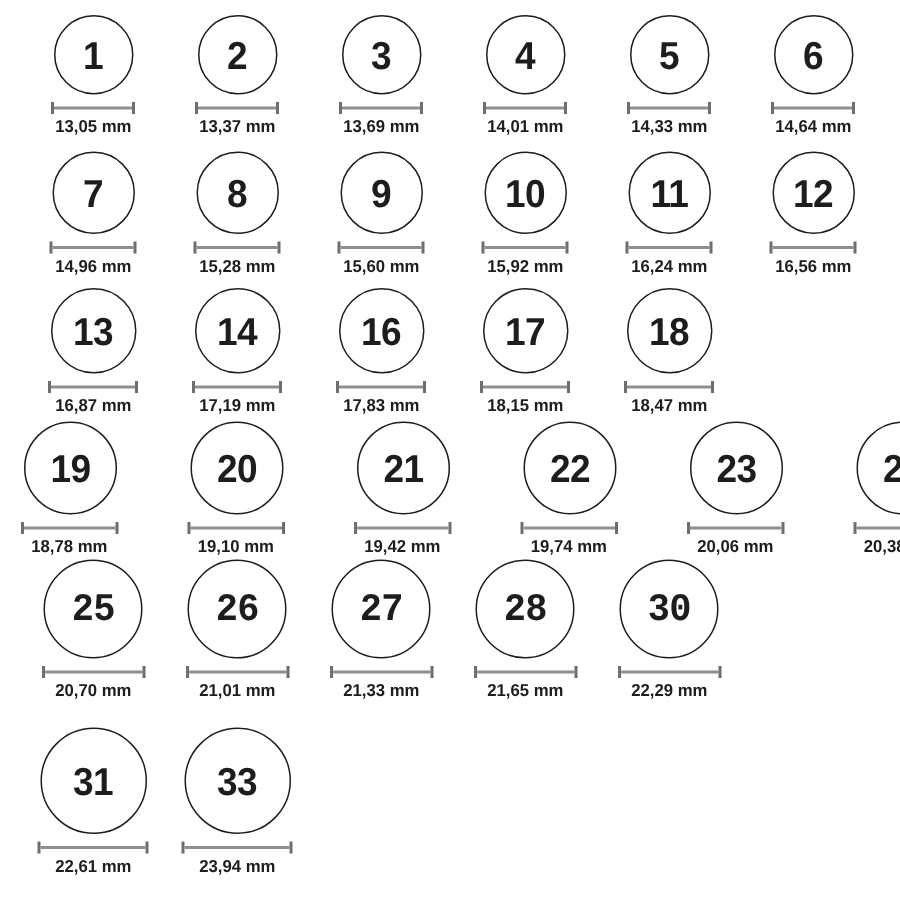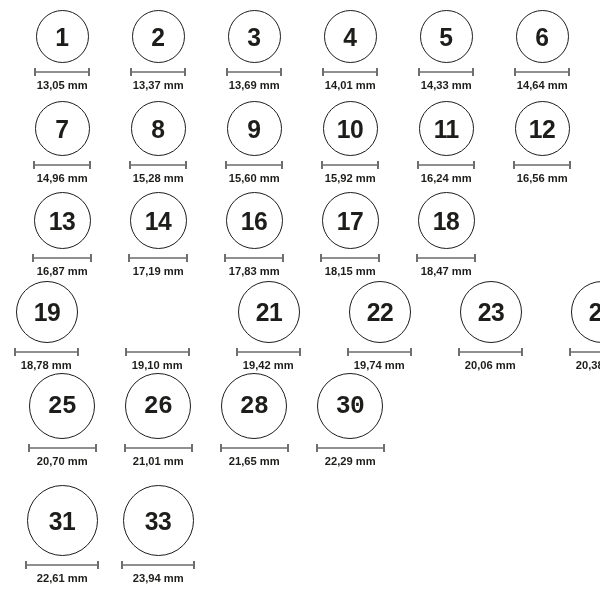--- a/index.html
+++ b/index.html
@@ -274,20 +274,23 @@
     <div class="circle">
       <span class="num">19</span>
     </div>
     <div class="measure">
       <div class="mline"></div>
     </div>
     <div class="mlabel">18,78 mm</div>
   </div>
 
   <div class="cell">
+    <div class="circle">
+      <span class="num">20</span>
+    </div>
     <div class="measure">
       <div class="mline"></div>
     </div>
     <div class="mlabel">19,10 mm</div>
   </div>
 
   <div class="cell">
     <div class="circle">
       <span class="num">21</span>
     </div>
@@ -341,20 +344,29 @@
   <div class="cell">
     <div class="circle">
       <span class="num">26</span>
     </div>
     <div class="measure">
       <div class="mline"></div>
     </div>
     <div class="mlabel">21,01 mm</div>
   </div>
 
+  <div class="cell">
+    <div class="circle">
+      <span class="num">27</span>
+    </div>
+    <div class="measure">
+      <div class="mline"></div>
+    </div>
+    <div class="mlabel">21,33 mm</div>
+  </div>
 
   <div class="cell">
     <div class="circle">
       <span class="num">28</span>
     </div>
     <div class="measure">
       <div class="mline"></div>
     </div>
     <div class="mlabel">21,65 mm</div>
   </div>

